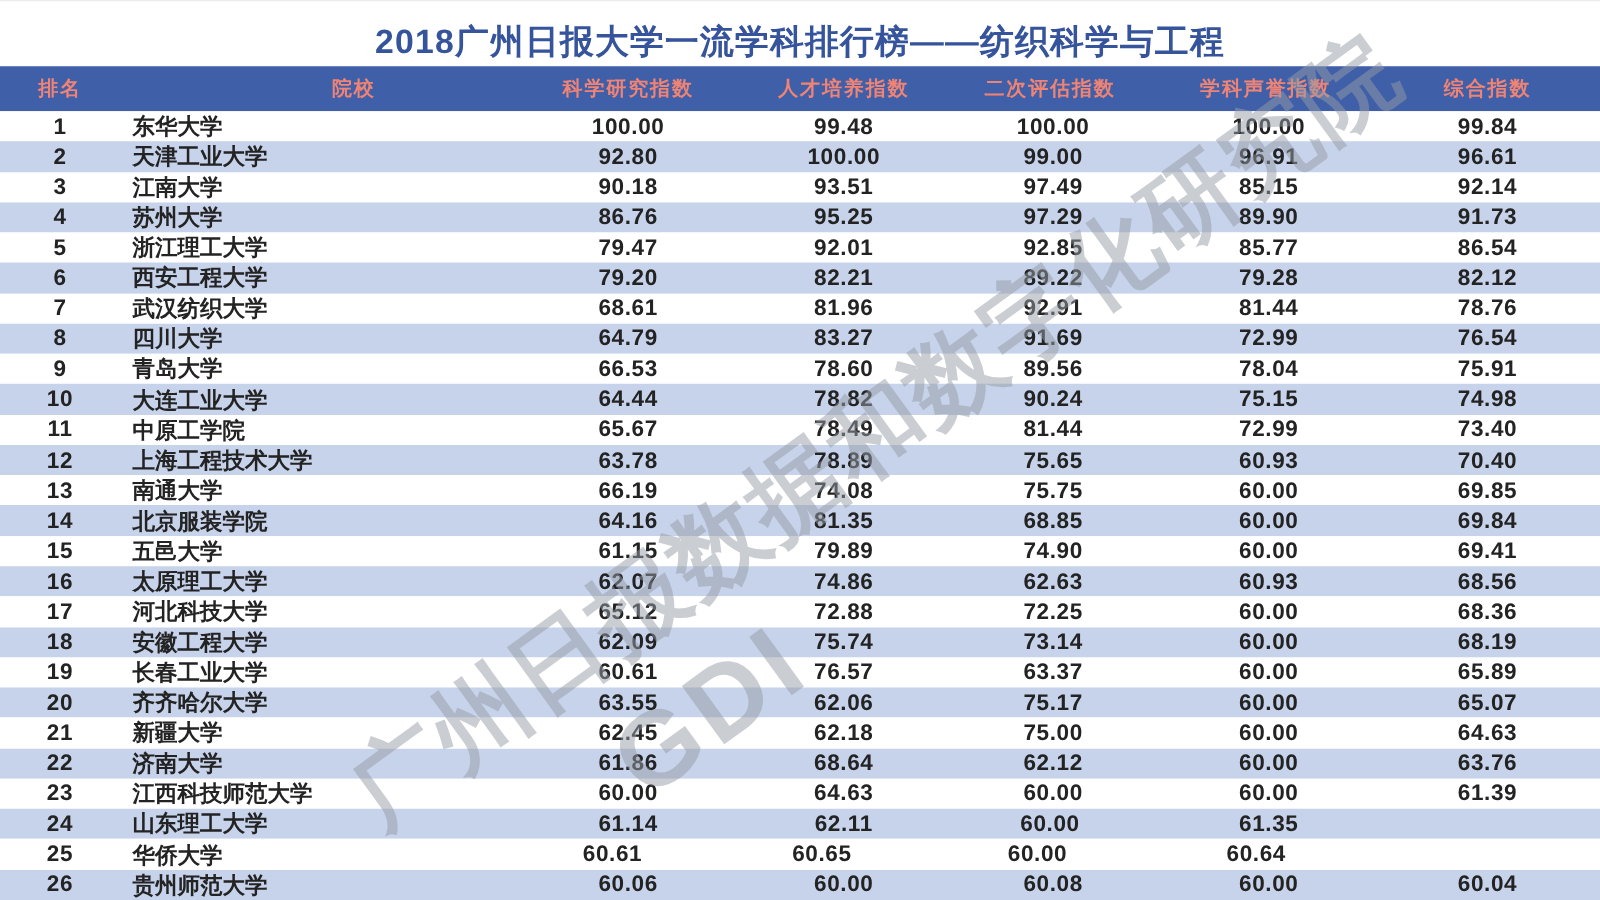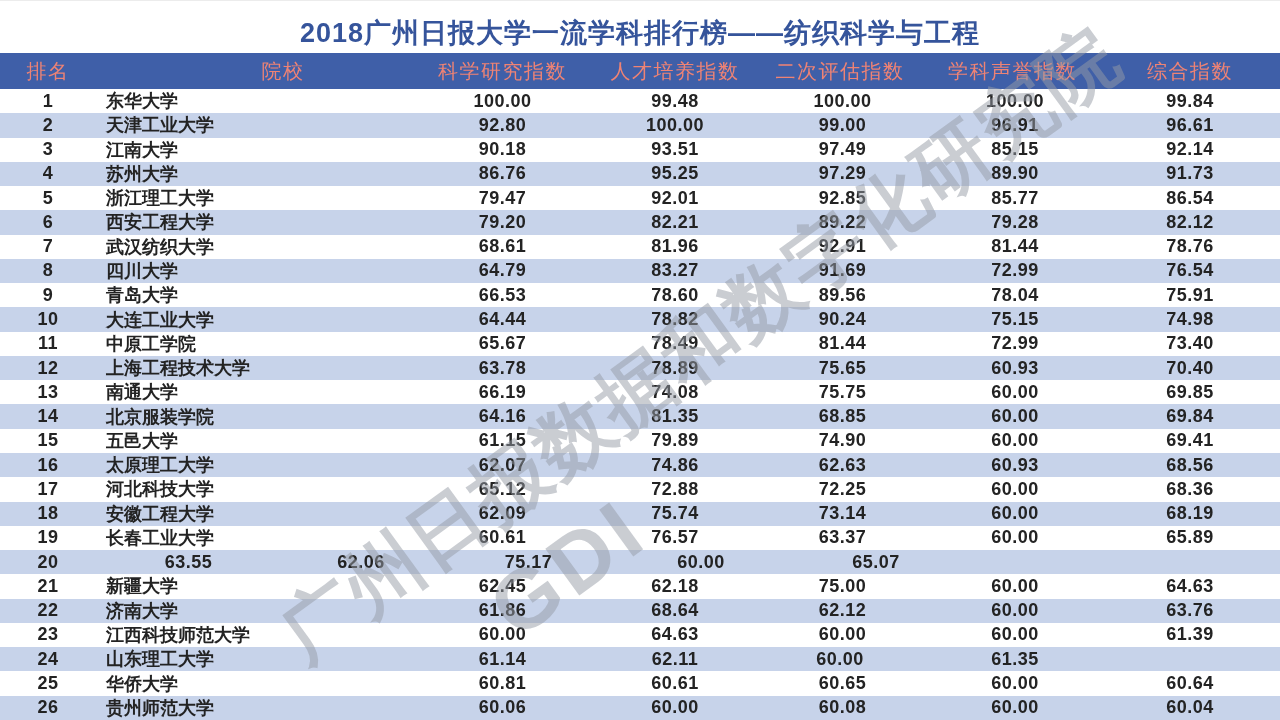--- a/index.html
+++ b/index.html
@@ -13,22 +13,22 @@
            display:flex; align-items:center; justify-content:center;
            font-size:27px; font-weight:bold; color:#35549B; letter-spacing:1px; }
 
   
   .c0{width:96px;}  .c1{width:314px;} .c2{width:185px;} .c3{width:160px;}
   .c4{width:175px;} .c5{width:170px;} .c6{width:180px;text-align:center;}
   .cell { height:100%; display:flex; align-items:center; justify-content:center; }
 
   
   .thead { position:absolute; top:52px; left:0; width:100%; height:36px;
-           background:#3F5FA8; display:flex; color:#EF8374; font-weight:normal;
-           font-size:20px; letter-spacing:1.5px; }
+           background:#3F5FA8; display:flex; color:#EF8374; font-weight:bold;
+           font-size:16px; letter-spacing:1.5px; }
   .thead .c1 { justify-content:center; padding-left:60px; }
 
   
   .tbody { position:absolute; top:88px; bottom:0; left:0; width:100%;
            display:flex; flex-direction:column; }
   .trow { flex:1; display:flex; align-items:center; background:#ffffff;
           color:#232323; font-size:18px; font-weight:600; }
   .trow:nth-child(even) { background:#C7D3EA; }
   .trow .c1 { justify-content:flex-start; padding-left:10px;font-family:Liberation Serif, serif; }
   .trow .num { letter-spacing:0.5px; }
@@ -225,20 +225,21 @@
         <div class="cell c0 num">19</div>
         <div class="cell c1">长春工业大学</div>
         <div class="cell c2 num">60.61</div>
         <div class="cell c3 num">76.57</div>
         <div class="cell c4 num">63.37</div>
         <div class="cell c5 num">60.00</div>
         <div class="cell c6 num">65.89</div>
       </div>
       <div class="trow">
         <div class="cell c0 num">20</div>
+        <div class="cell c1">齐齐哈尔大学</div>
         <div class="cell c2 num">63.55</div>
         <div class="cell c3 num">62.06</div>
         <div class="cell c4 num">75.17</div>
         <div class="cell c5 num">60.00</div>
         <div class="cell c6 num">65.07</div>
       </div>
       <div class="trow">
         <div class="cell c0 num">21</div>
         <div class="cell c1">新疆大学</div>
         <div class="cell c2 num">62.45</div>
@@ -269,21 +270,20 @@
         <div class="cell c0 num">24</div>
         <div class="cell c1">山东理工大学</div>
         <div class="cell c2 num">61.14</div>
         <div class="cell c3 num">62.11</div>
         <div class="cell c5 num">60.00</div>
         <div class="cell c6 num">61.35</div>
       </div>
       <div class="trow">
         <div class="cell c0 num">25</div>
         <div class="cell c1">华侨大学</div>
-        <div class="cell c2 num">60.81</div>
         <div class="cell c3 num">60.61</div>
         <div class="cell c4 num">60.65</div>
         <div class="cell c5 num">60.00</div>
         <div class="cell c6 num">60.64</div>
       </div>
       <div class="trow">
         <div class="cell c0 num">26</div>
         <div class="cell c1">贵州师范大学</div>
         <div class="cell c2 num">60.06</div>
         <div class="cell c3 num">60.00</div>

